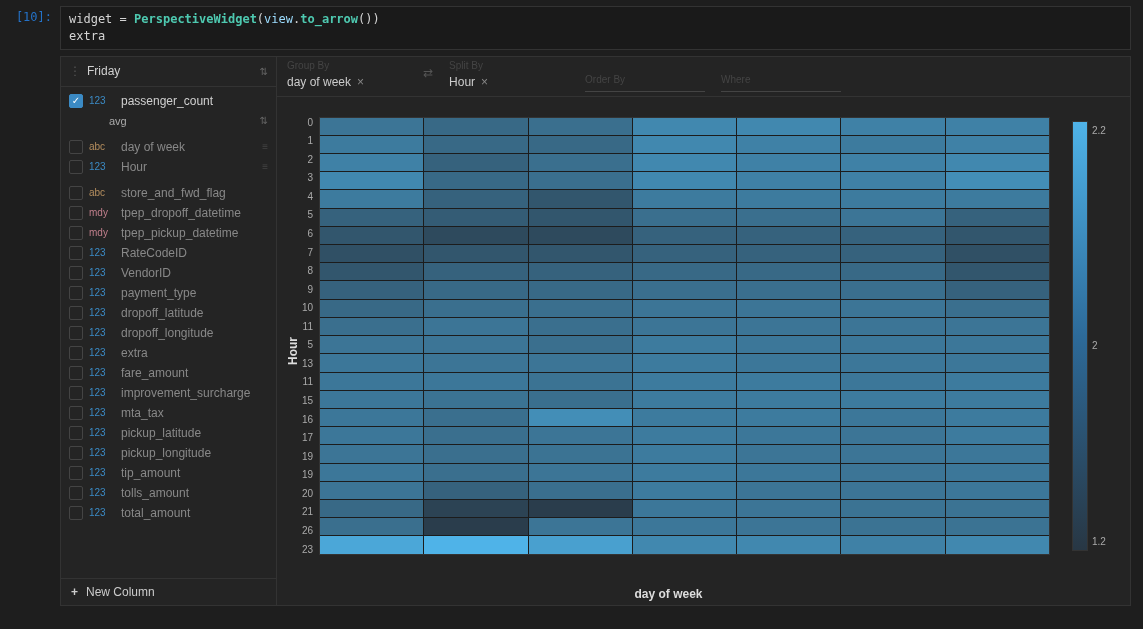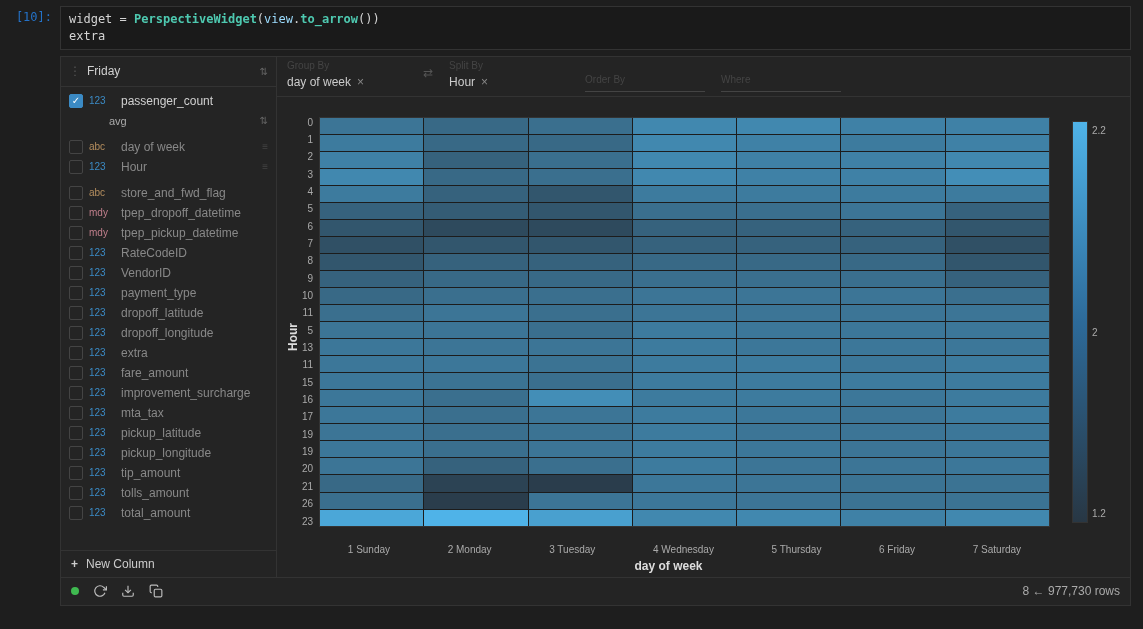--- a/index.html
+++ b/index.html
@@ -614,59 +614,26 @@
                   <div class="hcell" style="background: rgb(59, 115, 147);"></div>
                   <div class="hcell" style="background: rgb(59, 115, 147);"></div>
                   <div class="hcell" style="background: rgb(75, 167, 216);"></div>
                   <div class="hcell" style="background: rgb(79, 179, 232);"></div>
                   <div class="hcell" style="background: rgb(73, 160, 207);"></div>
                   <div class="hcell" style="background: rgb(65, 136, 175);"></div>
                   <div class="hcell" style="background: rgb(65, 136, 175);"></div>
                   <div class="hcell" style="background: rgb(63, 129, 166);"></div>
                   <div class="hcell" style="background: rgb(65, 136, 175);"></div>
                 </div>
-              <div class="x-axis" id="x-axis">
-                  <span>1 Sunday</span>
-                  <span>2 Monday</span>
-                  <span>3 Tuesday</span>
-                  <span>4 Wednesday</span>
-                  <span>5 Thursday</span>
-                  <span>6 Friday</span>
-                  <span>7 Saturday</span>
-                </div>
               <div class="x-title">day of week</div>
             </div>
             <div class="legend">
               <div class="legend-bar"></div>
               <div class="legend-tick" style="top:28px">2.2</div>
               <div class="legend-tick" style="top:48%">2</div>
               <div class="legend-tick" style="bottom:58px">1.2</div>
             </div>
           </div>
         </div>
       </div>
-      <div class="statusbar">
-        <span class="dot"></span>
-        <span class="sb-icon">
-          <svg width="14" height="14" viewBox="0 0 24 24" fill="none" stroke="currentColor" stroke-width="2">
-              <path d="M23 4v6h-6"></path>
-              <path d="M20.49 15a9 9 0 1 1-2.12-9.36L23 10"></path>
-            </svg>
-        </span>
-        <span class="sb-icon">
-          <svg width="14" height="14" viewBox="0 0 24 24" fill="none" stroke="currentColor" stroke-width="2">
-              <path d="M21 15v4a2 2 0 0 1-2 2H5a2 2 0 0 1-2-2v-4"></path>
-              <polyline points="7 10 12 15 17 10"></polyline>
-              <line x1="12" y1="15" x2="12" y2="3"></line>
-            </svg>
-        </span>
-        <span class="sb-icon">
-          <svg width="14" height="14" viewBox="0 0 24 24" fill="none" stroke="currentColor" stroke-width="2">
-              <rect x="9" y="9" width="13" height="13" rx="2"></rect>
-              <path d="M5 15H4a2 2 0 0 1-2-2V4a2 2 0 0 1 2-2h9a2 2 0 0 1 2 2v1"></path>
-            </svg>
-        </span>
-        <span class="sb-spacer"></span>
-        <span>8 ← 977,730 rows</span>
-      </div>
     </div>
   </div>
 </div>
 
 </body></html>

